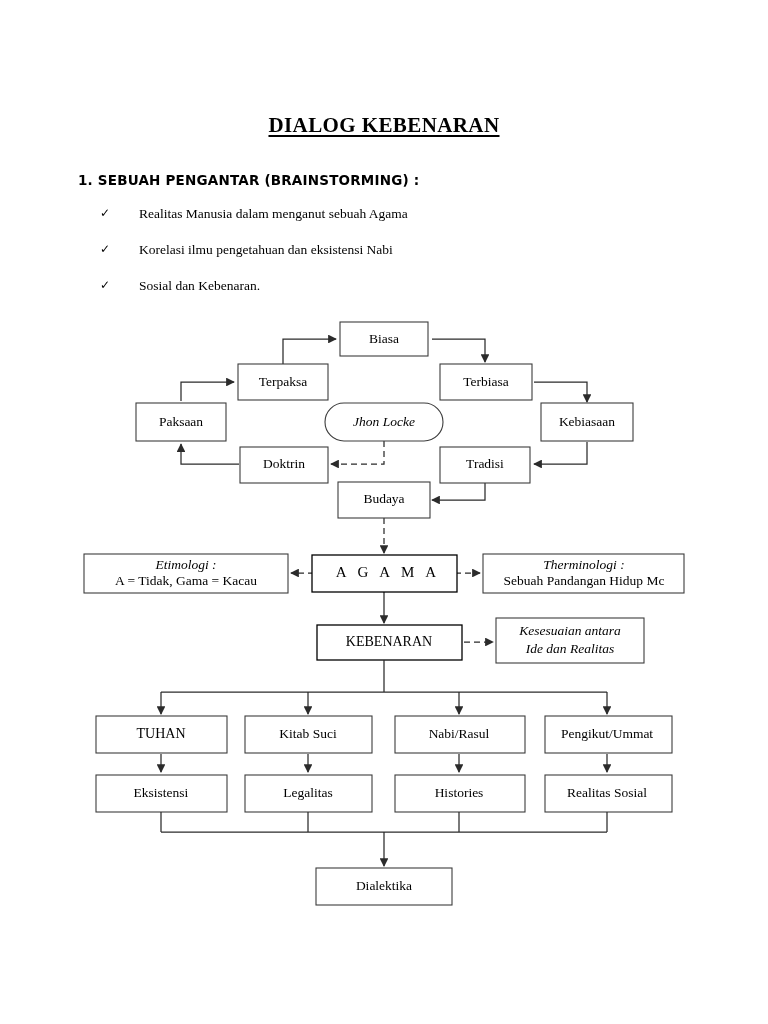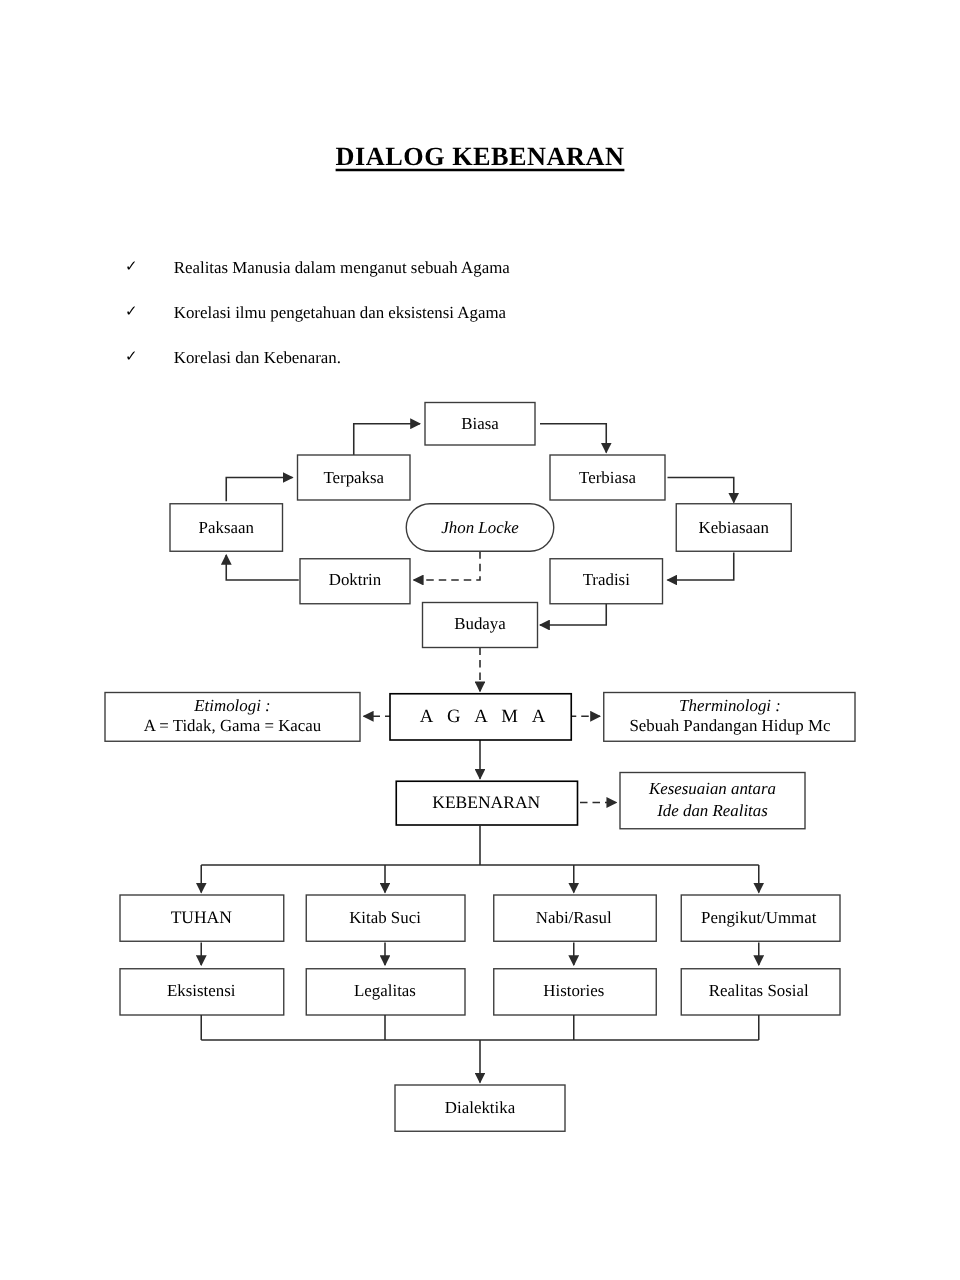--- a/index.html
+++ b/index.html
@@ -115,33 +115,34 @@
     stroke-dasharray: 6 4;
   }
 </style>
 </head>
 <body>
 
 <div class="page">
 
   <div class="doc-title">DIALOG KEBENARAN</div>
 
+  <div class="section-heading">1. SEBUAH PENGANTAR (BRAINSTORMING) :</div>
 
   <div class="bullet-list">
     <div class="bullet-item">
       <span class="bullet-mark">✓</span>
       <span class="bullet-text">Realitas Manusia dalam menganut sebuah Agama</span>
     </div>
     <div class="bullet-item">
       <span class="bullet-mark">✓</span>
-      <span class="bullet-text">Korelasi ilmu pengetahuan dan eksistensi Agama</span>
+      <span class="bullet-text">Korelasi ilmu pengetahuan dan eksistensi Nabi</span>
     </div>
     <div class="bullet-item">
       <span class="bullet-mark">✓</span>
-      <span class="bullet-text">Korelasi dan Kebenaran.</span>
+      <span class="bullet-text">Sosial dan Kebenaran.</span>
     </div>
   </div>
 
   <svg class="diagram" viewBox="0 0 768 1024">
     <defs>
       <marker id="arrow" viewBox="0 0 10 10" refX="9" refY="5" markerWidth="7" markerHeight="7" orient="auto-start-reverse">
         <path d="M 0 0 L 10 5 L 0 10 z" fill="#2b2b2b"></path>
       </marker>
     </defs>
 

